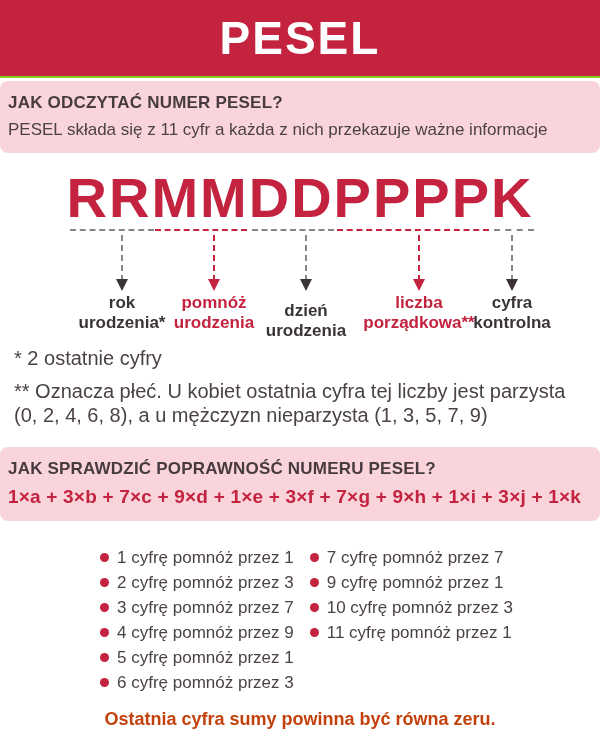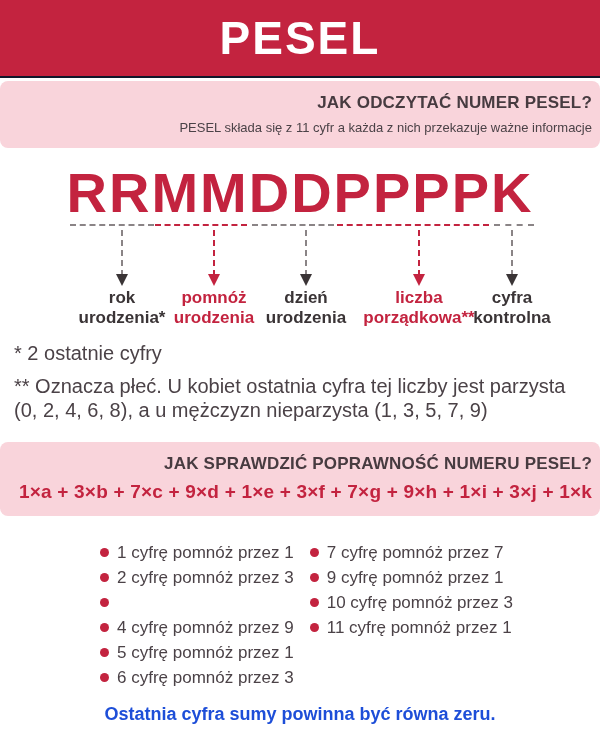--- a/index.html
+++ b/index.html
@@ -5,36 +5,36 @@
   html,body{margin:0;padding:0;}
   body{
     width:600px;height:746px;background:#ffffff;
     font-family:"Liberation Sans","DejaVu Sans",sans-serif;
     color:#4b4247;overflow:hidden;
   }
   .page{position:relative;width:600px;height:746px;}
 
   
   .header{
-    height:76px;background:#c3233f;border-bottom:2px solid #0f172a;
+    height:76px;background:#c3233f;border-bottom:2px solid #84cc16;
     display:flex;align-items:center;justify-content:center;
   }
   .header h1{
     margin:0;color:#ffffff;font-size:46px;font-weight:700;letter-spacing:2px;
   }
 
   
   .pinkbox{
     margin-top:3px;background:#f9d4db;border-radius:8px;
-    text-align:right;padding:12px 8px 13px 8px;
+    text-align:left;padding:12px 8px 13px 8px;
   }
   .pinkbox h2{
     margin:0 0 7px 0;font-size:17px;font-weight:700;color:#473b40;letter-spacing:.2px;
   }
-  .pinkbox .sub{margin:0;font-size:13px;color:#4b4247;}
+  .pinkbox .sub{margin:0;font-size:17px;color:#4b4247;}
   .pinkbox .formula{
     margin:0;font-size:19px;font-weight:700;color:#c3233f;letter-spacing:.2px;
   }
   .box2{margin-top:20px;}
 
   
   .diagram{position:relative;margin-top:14px;height:166px;}
   .code{
     position:absolute;top:0;left:0;width:100%;text-align:center;
     font-size:56px;line-height:62px;font-weight:700;color:#c3233f;letter-spacing:2px;
@@ -52,37 +52,37 @@
     border-top:12px solid #3a3436;
   }
   .arrow.red{border-top-color:#c3233f;}
   .a0{left:116px;} .a1{left:208px;} .a2{left:300px;} .a3{left:413px;} .a4{left:506px;}
   .dlabel{
     position:absolute;top:126px;transform:translateX(-50%);
     text-align:center;font-weight:700;font-size:17px;line-height:20px;
     color:#3a3436;white-space:nowrap;
   }
   .dlabel.red{color:#c3233f;}
-  .l0{left:122px;} .l1{left:214px;} .l2{left:306px;} .l3{left:419px;} .l4{left:512px;}
+  .l0{left:122px;} .l1{left:214px;} .l2{left:306px;margin-top:8px;} .l3{left:419px;} .l4{left:512px;}
 
   
   .footnotes{margin:14px 12px 0 14px;font-size:20px;color:#4b4247;}
   .footnotes p{margin:0;}
   .footnotes .n1{margin-bottom:9px;}
   .footnotes .n2{line-height:24px;max-width:578px;}
 
   
   .steps{display:flex;gap:16px;margin:24px 0 0 100px;}
   .steps ul{list-style:none;margin:0;padding:0;}
   .steps li{display:flex;align-items:center;height:25px;font-size:17px;color:#4b4247;white-space:nowrap;text-align:right;}
   .dot{flex:none;width:9px;height:9px;border-radius:50%;background:#c3233f;margin-right:8px;}
 
   
   .conclusion{
-    margin:14px 0 0 0;text-align:center;font-size:18px;font-weight:700;color:#1d4ed8;
+    margin:14px 0 0 0;text-align:center;font-size:18px;font-weight:700;color:#c2410c;
   }
 </style>
 </head>
 <body>
 
 <div class="page">
 
   <header class="header">
     <h1>PESEL</h1>
   </header>
@@ -150,20 +150,21 @@
       <li>
           <span class="dot"></span>
           <span>1 cyfrę pomnóż przez 1</span>
         </li>
       <li>
           <span class="dot"></span>
           <span>2 cyfrę pomnóż przez 3</span>
         </li>
       <li>
           <span class="dot"></span>
+          <span>3 cyfrę pomnóż przez 7</span>
         </li>
       <li>
           <span class="dot"></span>
           <span>4 cyfrę pomnóż przez 9</span>
         </li>
       <li>
           <span class="dot"></span>
           <span>5 cyfrę pomnóż przez 1</span>
         </li>
       <li>

